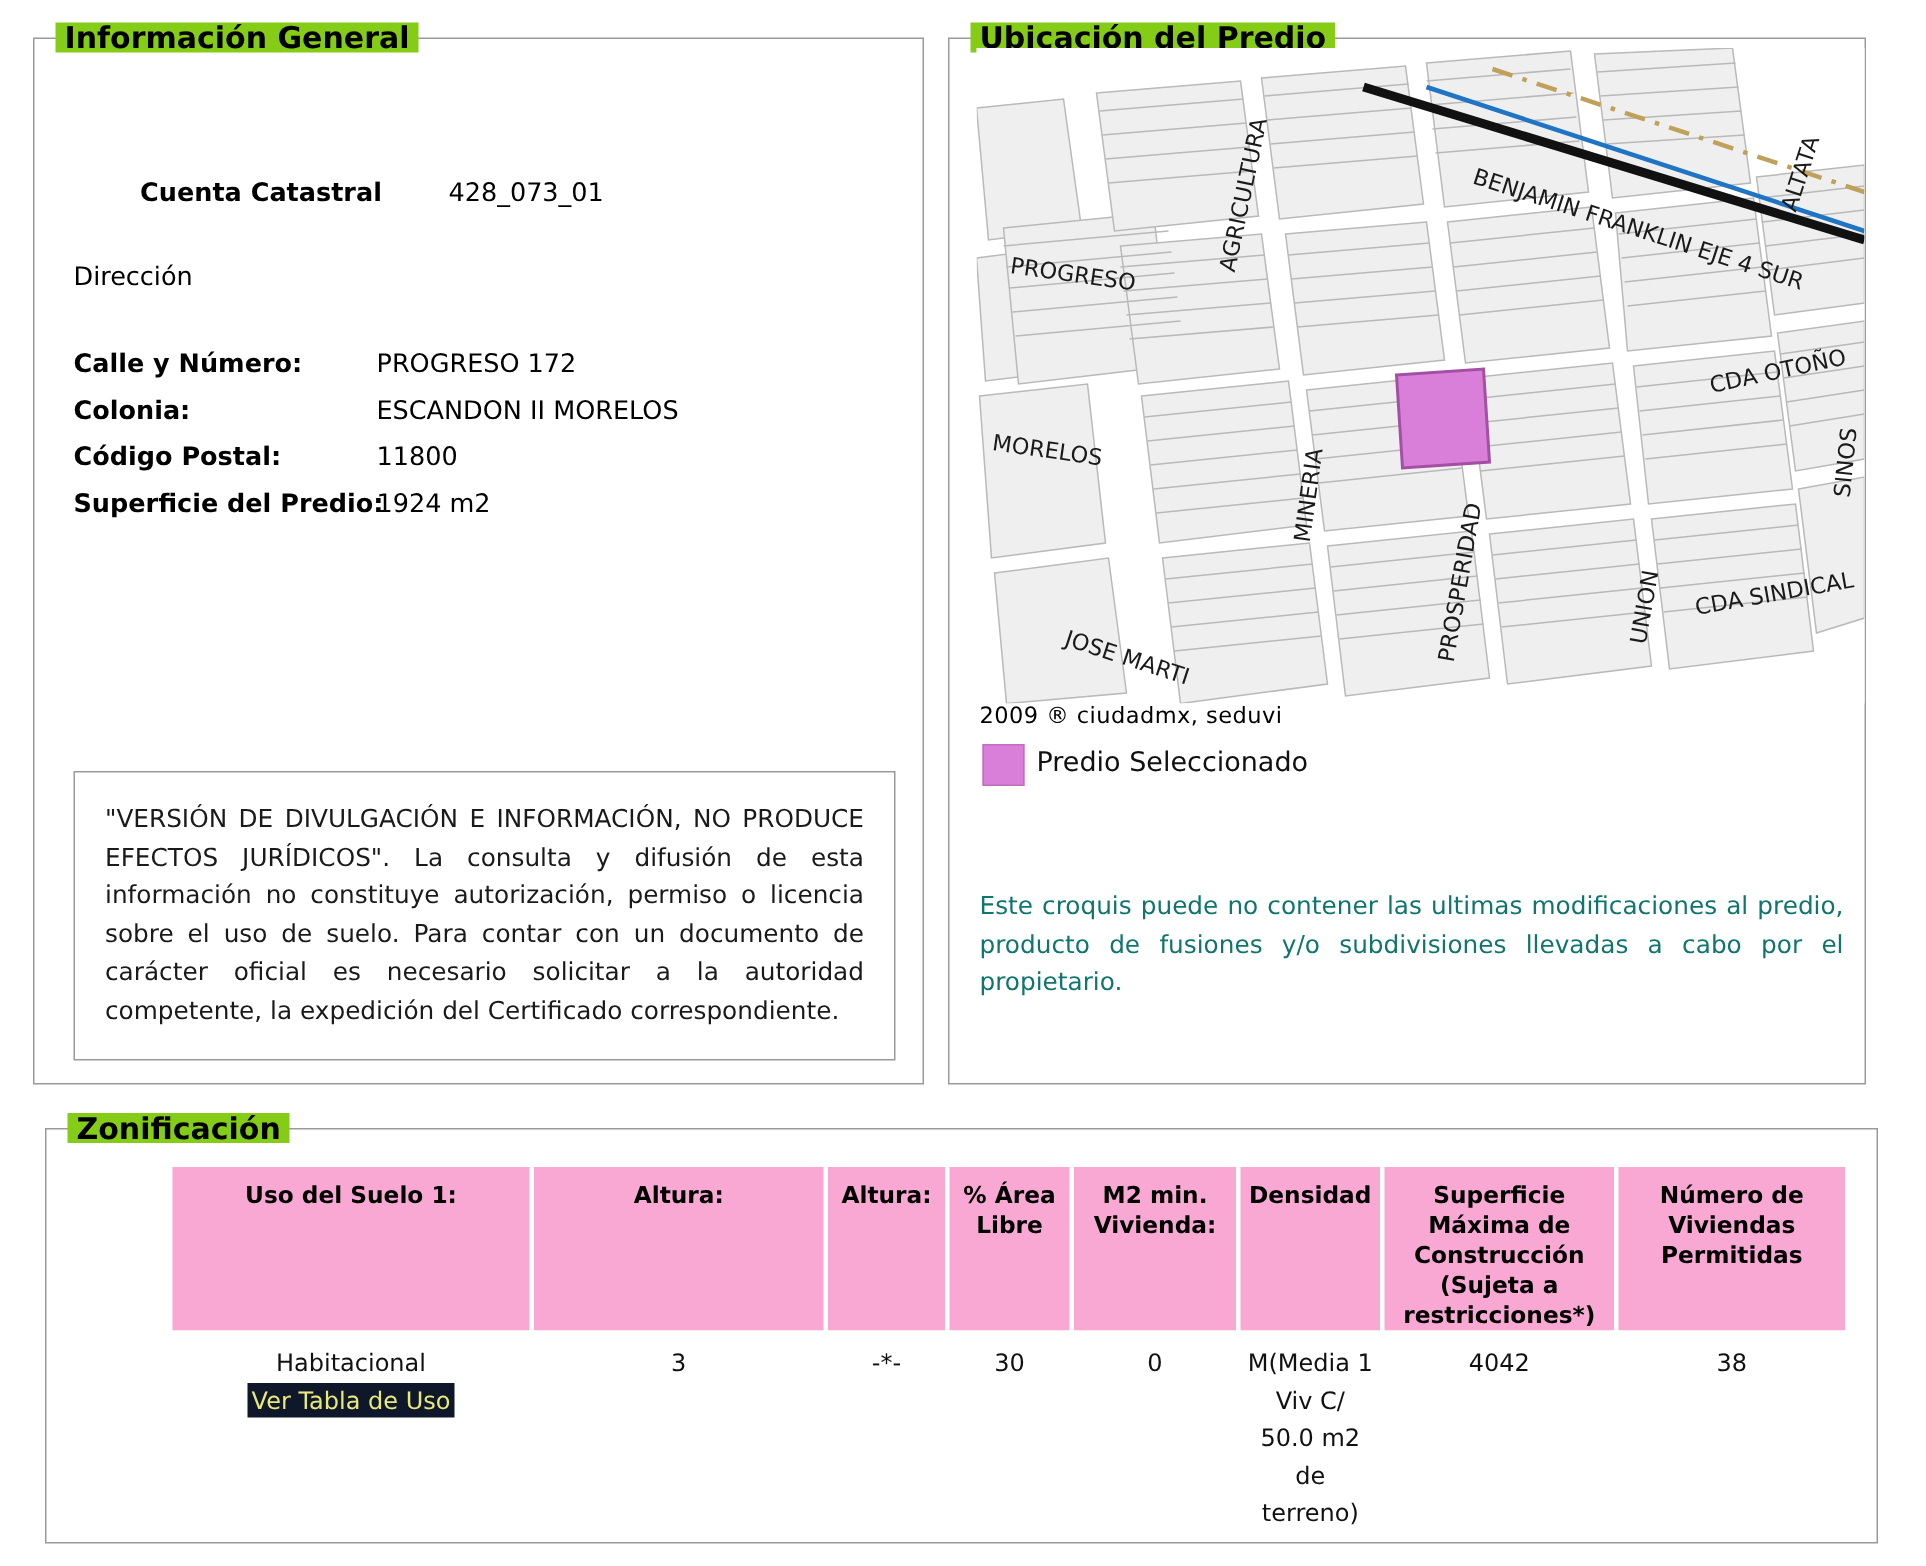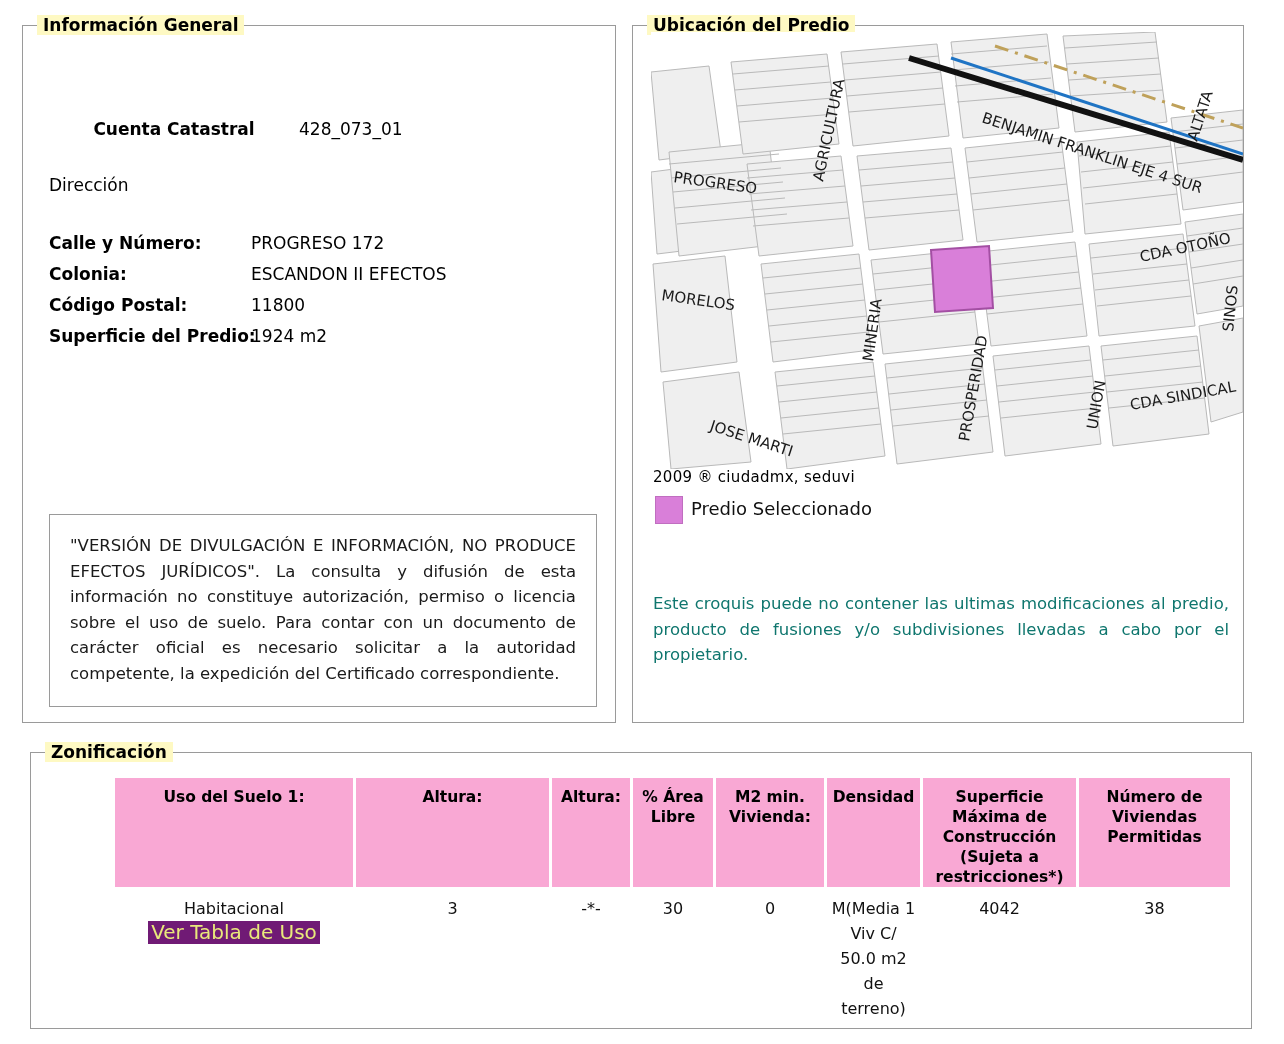--- a/index.html
+++ b/index.html
@@ -20,24 +20,24 @@
   .panel {
     position: absolute;
     border: 1px solid #9a9a9a;
     box-sizing: border-box;
     background: #ffffff;
   }
   .panel > .legend {
     position: absolute;
     top: -11px;
     left: 14px;
-    background: #fef9c3;
+    background: #84cc16;
     padding: 0 6px;
     font-weight: bold;
-    font-size: 17px;
+    font-size: 20px;
     line-height: 20px;
     white-space: nowrap;
     color: #000;
   }
 
   #panel-general { left: 22px;  top: 25px;  width: 594px;  height: 698px; }
   #panel-map     { left: 632px; top: 25px;  width: 612px;  height: 698px; }
   #panel-zon     { left: 30px;  top: 752px; width: 1222px; height: 277px; }
 
   
@@ -164,23 +164,23 @@
   .col-altura   { width: 70px;  }
   .col-area     { width: 72px;  }
   .col-m2       { width: 100px; }
   .col-densidad { width: 85px;  }
   .col-sup      { width: 145px; }
   .col-num      { width: 143px; margin-left: 20px; }
 
   .cell-uso-name { display: block; }
   .link-tabla {
     display: inline-block;
-    background: #701a75;
+    background: #0f172a;
     color: #e9e97b;
-    font-size: 20px;
+    font-size: 16px;
     line-height: 21px;
     padding: 1px 3px;
     text-decoration: none;
     white-space: nowrap;
   }
 </style>
 </head>
 <body>
 
 <div class="panel" id="panel-general">
@@ -193,21 +193,21 @@
     </div>
 
     <div class="info-row row-direccion">Dirección</div>
 
     <div class="info-row addr-row">
       <span class="lbl">Calle y Número:</span>
       <span class="val">PROGRESO 172</span>
     </div>
     <div class="info-row addr-row">
       <span class="lbl">Colonia:</span>
-      <span class="val">ESCANDON II EFECTOS</span>
+      <span class="val">ESCANDON II MORELOS</span>
     </div>
     <div class="info-row addr-row">
       <span class="lbl">Código Postal:</span>
       <span class="val">11800</span>
     </div>
     <div class="info-row addr-row">
       <span class="lbl">Superficie del Predio:</span>
       <span class="val">1924 m2</span>
     </div>
   </div>

